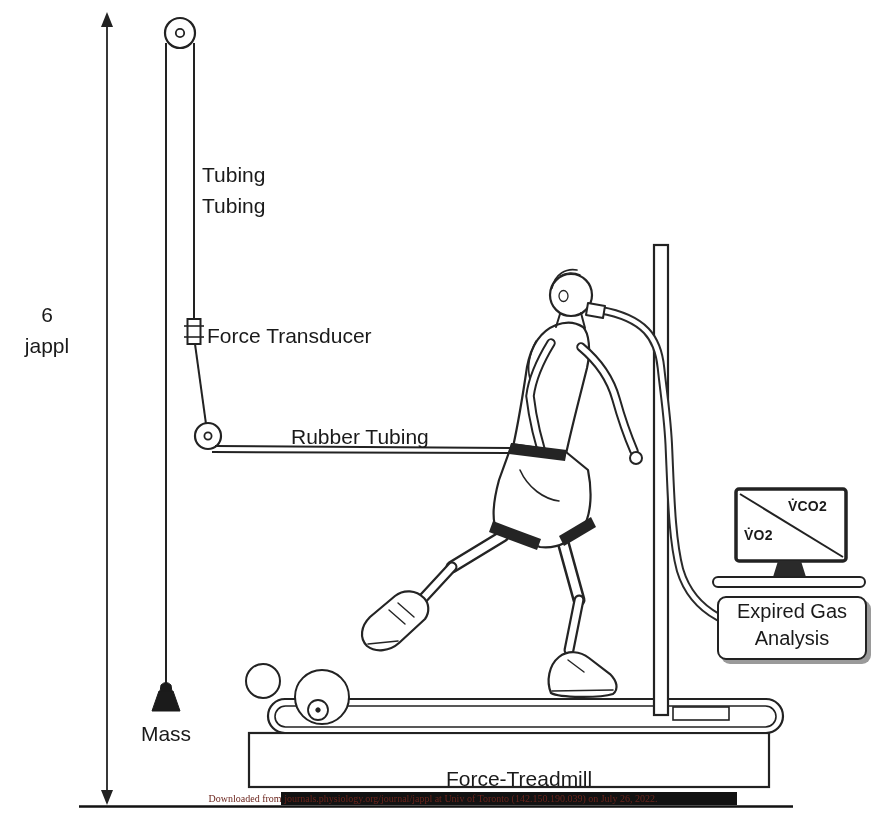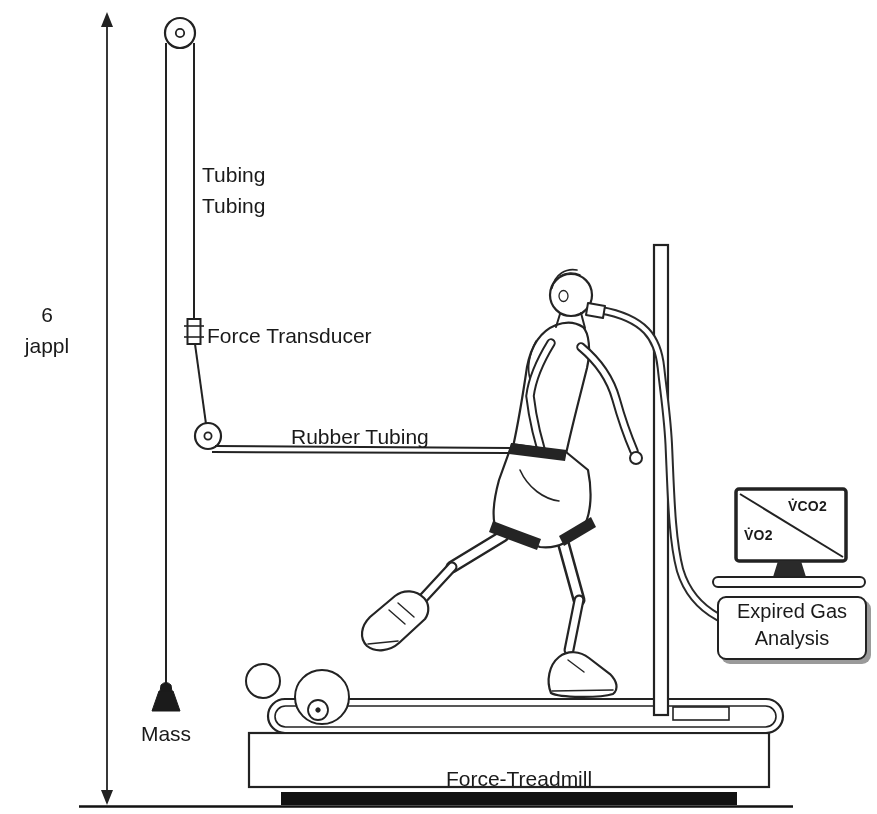--- a/index.html
+++ b/index.html
@@ -203,14 +203,15 @@
   <div class="label monitor-lbl" style="left:744px;top:527px;">
     <span>V̇O2</span>
   </div>
 
   <div class="gas-box">
     <span>Expired Gas</span>
     <span>Analysis</span>
   </div>
 
   <div class="redaction"></div>
+  <div class="footer-text">Downloaded from journals.physiology.org/journal/jappl at Univ of Toronto (142.150.190.039) on July 26, 2022.</div>
 
 </div>
 
 </body></html>

